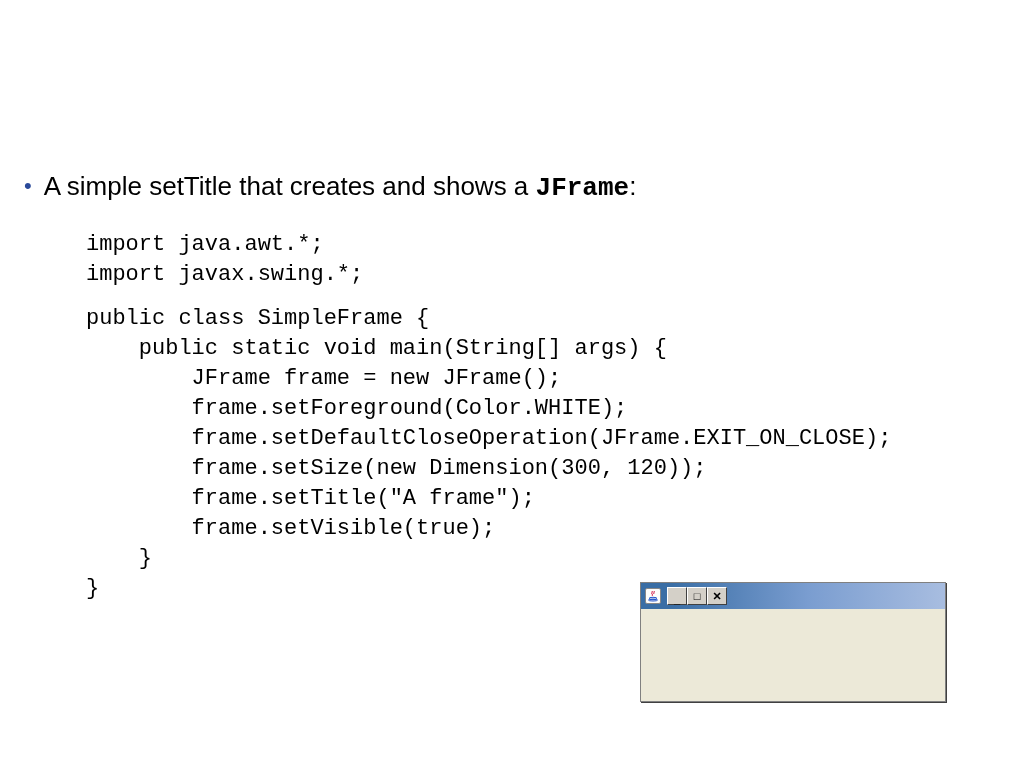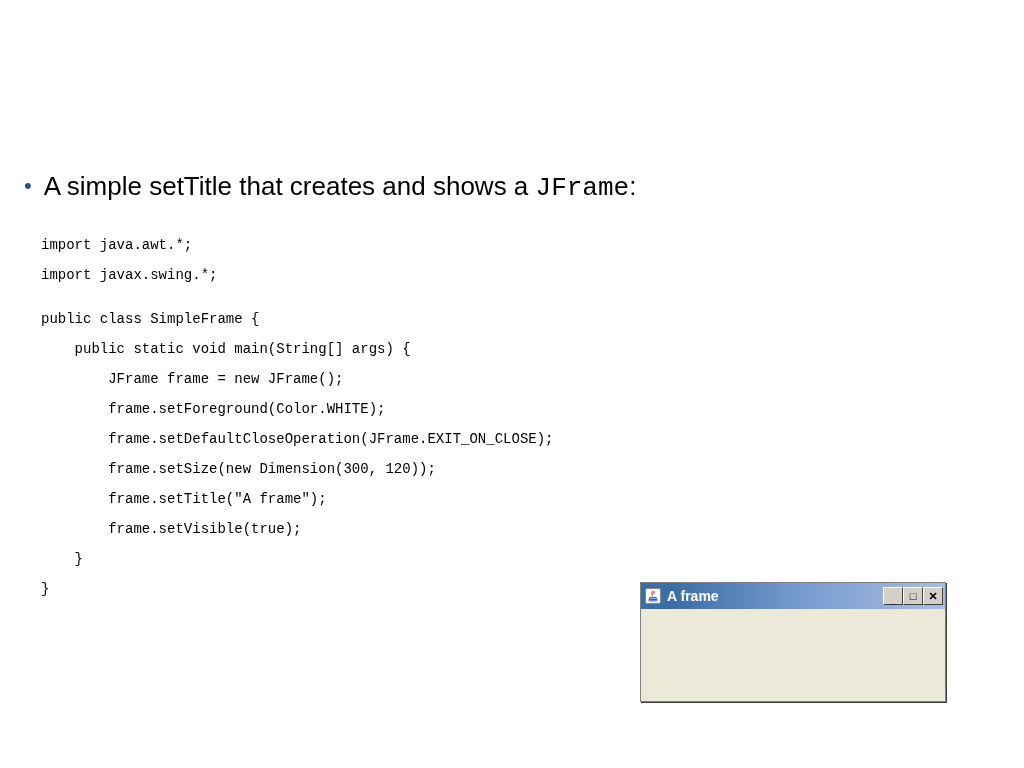--- a/index.html
+++ b/index.html
@@ -32,28 +32,29 @@
     font-size: 22px;
     line-height: 32px;
     margin-right: 12px;
     margin-left: 4px;
   }
   .bullet-text {
     line-height: 32px;
   }
   .mono-inline {
     font-family: "Courier New", Courier, monospace;
+    font-weight: bold;
   }
   .code-block {
     font-family: "Courier New", Courier, monospace;
-    font-size: 14px;
+    font-size: 22px;
     line-height: 30px;
     color: #000;
     white-space: pre;
-    margin-left: 21px;
+    margin-left: 66px;
   }
   .code-block .gap { display:block; height:14px; }
 
   
   .jframe {
     position: absolute;
     left: 640px;
     top: 582px;
     width: 306px;
     height: 120px;
@@ -142,21 +143,20 @@
   <div class="jframe">
     <div class="jframe-titlebar">
       <span class="jframe-icon">
         <svg width="12" height="12" viewBox="0 0 12 12">
           <path d="M5 1 C6 2 4 3 5 4 C6 5 5 6 5 6" stroke="#c03" stroke-width="1" fill="none"></path>
           <path d="M7 1 C8 2 6 3 7 4" stroke="#c03" stroke-width="1" fill="none"></path>
           <ellipse cx="6" cy="8.5" rx="4" ry="1.2" fill="none" stroke="#2255cc" stroke-width="1"></ellipse>
           <ellipse cx="6" cy="10" rx="4.5" ry="1" fill="none" stroke="#2255cc" stroke-width="1"></ellipse>
         </svg>
       </span>
-      <span class="jframe-title">A frame</span>
       <div class="jframe-buttons">
         <div class="jframe-btn min">
             <span>_</span>
           </div>
         <div class="jframe-btn">
             <span>□</span>
           </div>
         <div class="jframe-btn">
             <span>✕</span>
           </div>

